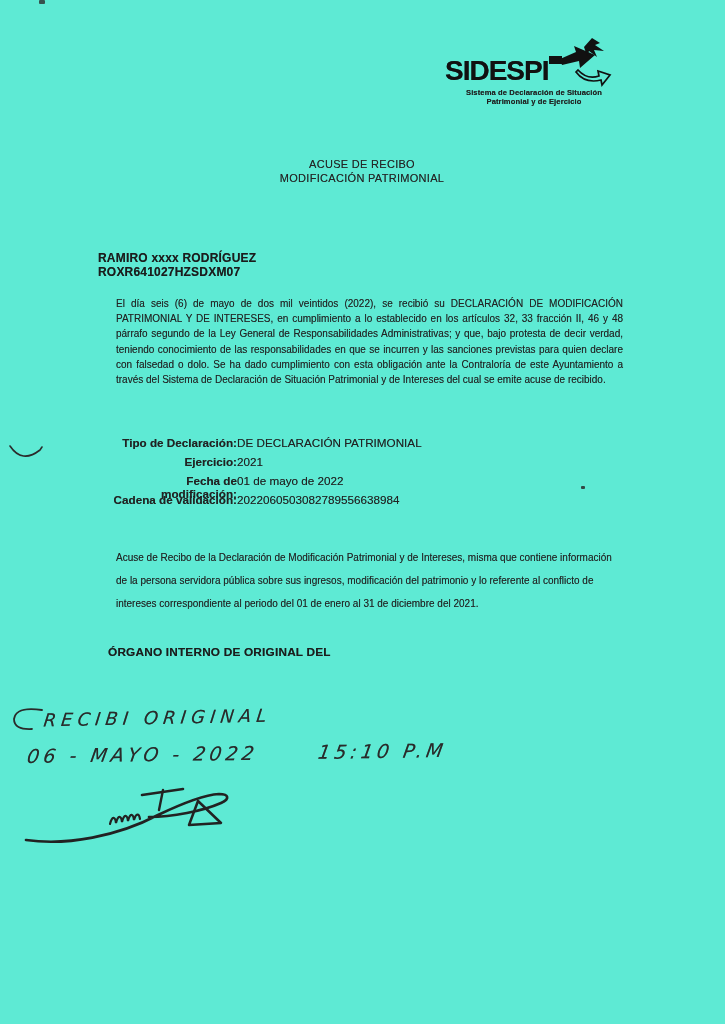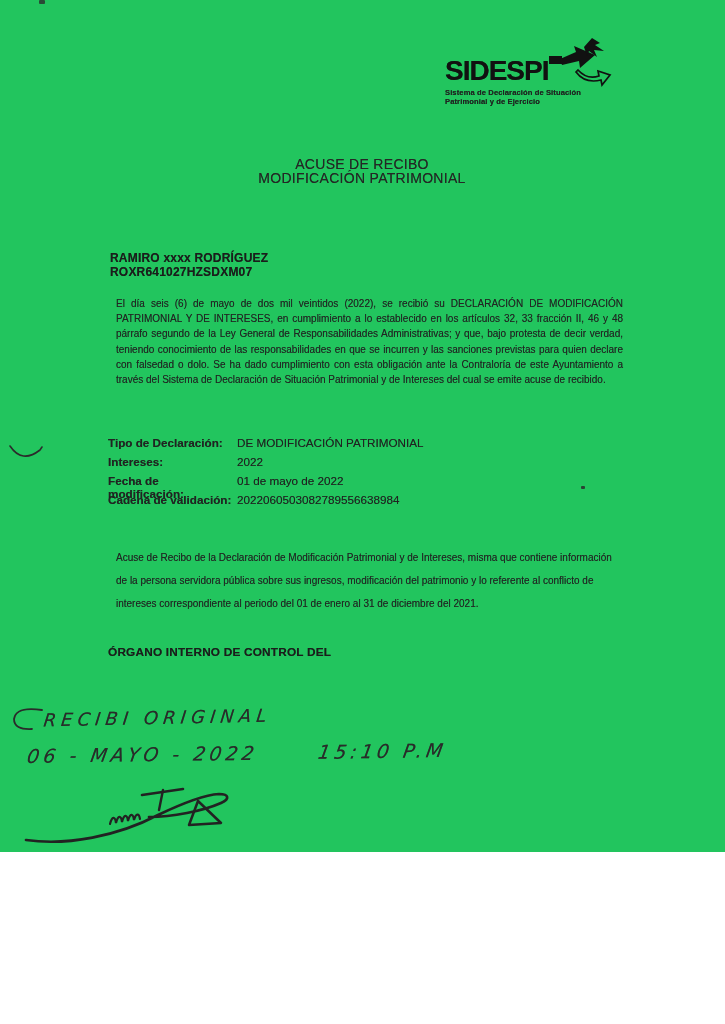--- a/index.html
+++ b/index.html
@@ -1,55 +1,55 @@
 <!DOCTYPE html>
 <html><head>
 <meta charset="utf-8">
 <style>
   html,body { margin:0; padding:0; background:#ffffff; }
   .page {
-    position:relative; width:725px; height:852px; background:#22c55e;
+    position:relative; width:725px; height:1024px; background:#5eead4;
     font-family:"Liberation Sans", sans-serif; color:#1f1f1f; overflow:hidden;
   }
   .abs { position:absolute; }
 
   
   .logo { left:445px; top:50px; width:180px; }
   .logo-row { display:flex; align-items:center; height:42px; }
   .brand {
     font-weight:bold; font-size:28px; letter-spacing:-1px; color:#111;
     text-shadow:0 0 0.5px rgba(0,0,0,.6);
   }
   .logo-icon { margin-left:1px; margin-top:-10px; }
   .tagline {
-    width:178px; font-weight:bold; font-size:7.6px;
+    width:178px; text-align:center; font-weight:bold; font-size:7.6px;
     line-height:9.2px; color:#222; letter-spacing:.1px; margin-top:-4px;
     text-shadow:0 0 0.4px rgba(0,0,0,.5);
   }
 
   
   .doc-title {
     left:112px; top:158px; width:500px; text-align:center;
-    font-size:14px; line-height:13.6px; letter-spacing:.3px; color:#262626;
+    font-size:11px; line-height:13.6px; letter-spacing:.3px; color:#262626;
     text-shadow:0 0 0.4px rgba(0,0,0,.45);
   }
 
   
-  .recipient { left:110px; top:251px; font-weight:bold; font-size:12px; line-height:14.2px; letter-spacing:.2px; color:#1c1c1c; text-shadow:0 0 0.4px rgba(0,0,0,.5); }
+  .recipient { left:98px; top:251px; font-weight:bold; font-size:12px; line-height:14.2px; letter-spacing:.2px; color:#1c1c1c; text-shadow:0 0 0.4px rgba(0,0,0,.5); }
 
   
   .para {
     left:116px; width:507px; font-size:10px; line-height:15.2px; color:#242424;
     text-shadow:0 0 0.4px rgba(0,0,0,.4);
   }
   .para1 { top:296px; text-align:justify; }
   .para2 { top:546px; line-height:23px; }
 
   
-  .details { left:108px; top:436px; font-size:11.7px; color:#222; text-shadow:0 0 0.4px rgba(0,0,0,.4); }
+  .details { left:108px; top:436px; font-size:11.7px; color:#222; text-shadow:0 0 0.4px rgba(0,0,0,.4);text-align:right; }
   .detail-row { display:flex; height:19px; align-items:flex-start; }
   .detail-label { font-weight:bold; width:129px; flex:0 0 129px; }
   .detail-value { }
 
   
   .office { left:108px; top:645px; font-weight:bold; font-size:11.8px; letter-spacing:.2px; color:#1c1c1c; text-shadow:0 0 0.4px rgba(0,0,0,.5); }
 
   
   .hand {
     font-family:"DejaVu Sans", sans-serif; font-style:italic; color:#2a2a2a;
@@ -98,39 +98,39 @@
 
   <div class="abs para para1">El día seis (6) de mayo de dos mil veintidos (2022), se recibió su DECLARACIÓN DE MODIFICACIÓN PATRIMONIAL Y DE INTERESES, en cumplimiento a lo establecido en los artículos 32, 33 fracción II, 46 y 48 párrafo segundo de la Ley General de Responsabilidades Administrativas; y que, bajo protesta de decir verdad, teniendo conocimiento de las responsabilidades en que se incurren y las sanciones previstas para quien declare con falsedad o dolo. Se ha dado cumplimiento con esta obligación ante la Contraloría de este Ayuntamiento a través del Sistema de Declaración de Situación Patrimonial y de Intereses del cual se emite acuse de recibido.</div>
 
   <svg class="abs" style="left:6px; top:438px;" width="44" height="28" viewBox="0 0 44 28" aria-hidden="true">
     <path d="M4,8 Q16,26 34,12 l2,-3" fill="none" stroke="#2b2b2b" stroke-width="1.6" stroke-linecap="round"></path>
   </svg>
 
   <div class="abs details">
     <div class="detail-row">
       <span class="detail-label">Tipo de Declaración:</span>
-      <span class="detail-value">DE MODIFICACIÓN PATRIMONIAL</span>
+      <span class="detail-value">DE DECLARACIÓN PATRIMONIAL</span>
     </div>
     <div class="detail-row">
-      <span class="detail-label">Intereses:</span>
-      <span class="detail-value">2022</span>
+      <span class="detail-label">Ejercicio:</span>
+      <span class="detail-value">2021</span>
     </div>
     <div class="detail-row">
       <span class="detail-label">Fecha de modificación:</span>
       <span class="detail-value">01 de mayo de 2022</span>
     </div>
     <div class="detail-row">
       <span class="detail-label">Cadena de validación:</span>
       <span class="detail-value">2022060503082789556638984</span>
     </div>
   </div>
 
   <div class="abs para para2">Acuse de Recibo de la Declaración de Modificación Patrimonial y de Intereses, misma que contiene información de la persona servidora pública sobre sus ingresos, modificación del patrimonio y lo referente al conflicto de intereses correspondiente al periodo del 01 de enero al 31 de diciembre del 2021.</div>
 
-  <div class="abs office">ÓRGANO INTERNO DE CONTROL DEL</div>
+  <div class="abs office">ÓRGANO INTERNO DE ORIGINAL DEL</div>
 
   <svg class="abs" style="left:8px; top:706px;" width="42" height="30" viewBox="0 0 42 30" aria-hidden="true">
     <path d="M34,4 Q8,0 6,13 Q6,24 24,23" fill="none" stroke="#2a2a2a" stroke-width="1.8" stroke-linecap="round"></path>
   </svg>
   <div class="abs hand hand1">RECIBI ORIGINAL</div>
   <div class="abs hand hand2">06 - MAYO - 2022      15:10 P.M</div>
 
   <svg class="abs" style="left:22px; top:778px;" width="218" height="72" viewBox="0 0 218 72" aria-hidden="true">
     <path d="M4,62 C45,68 96,58 136,37 C159,26 181,17 197,16 C207,16 208,21 199,25 C181,33 150,39 127,39" fill="none" stroke="#222" stroke-width="2.7" stroke-linecap="round"></path>
     <path d="M88,46 c2,-8 5,-8 6,-1 c2,-8 5,-8 6,-1 c2,-8 5,-8 6,-1 c2,-8 5,-8 6,-1 c2,-7 5,-7 6,-1" fill="none" stroke="#222" stroke-width="2.2" stroke-linecap="round"></path>

